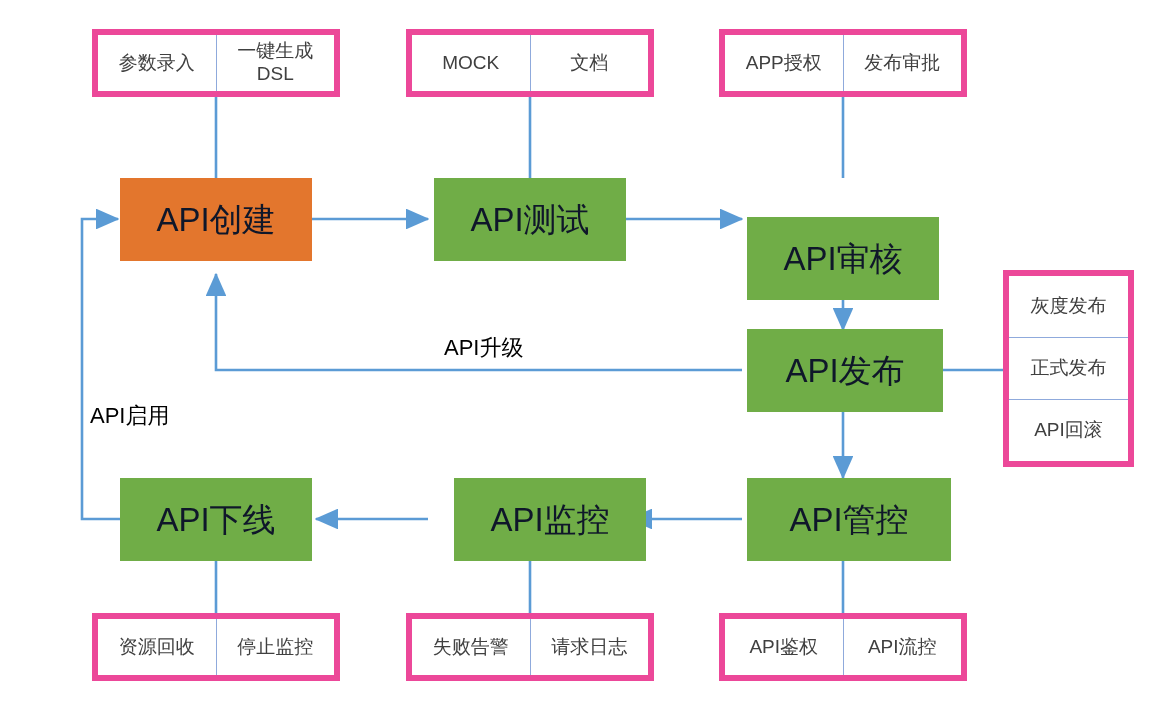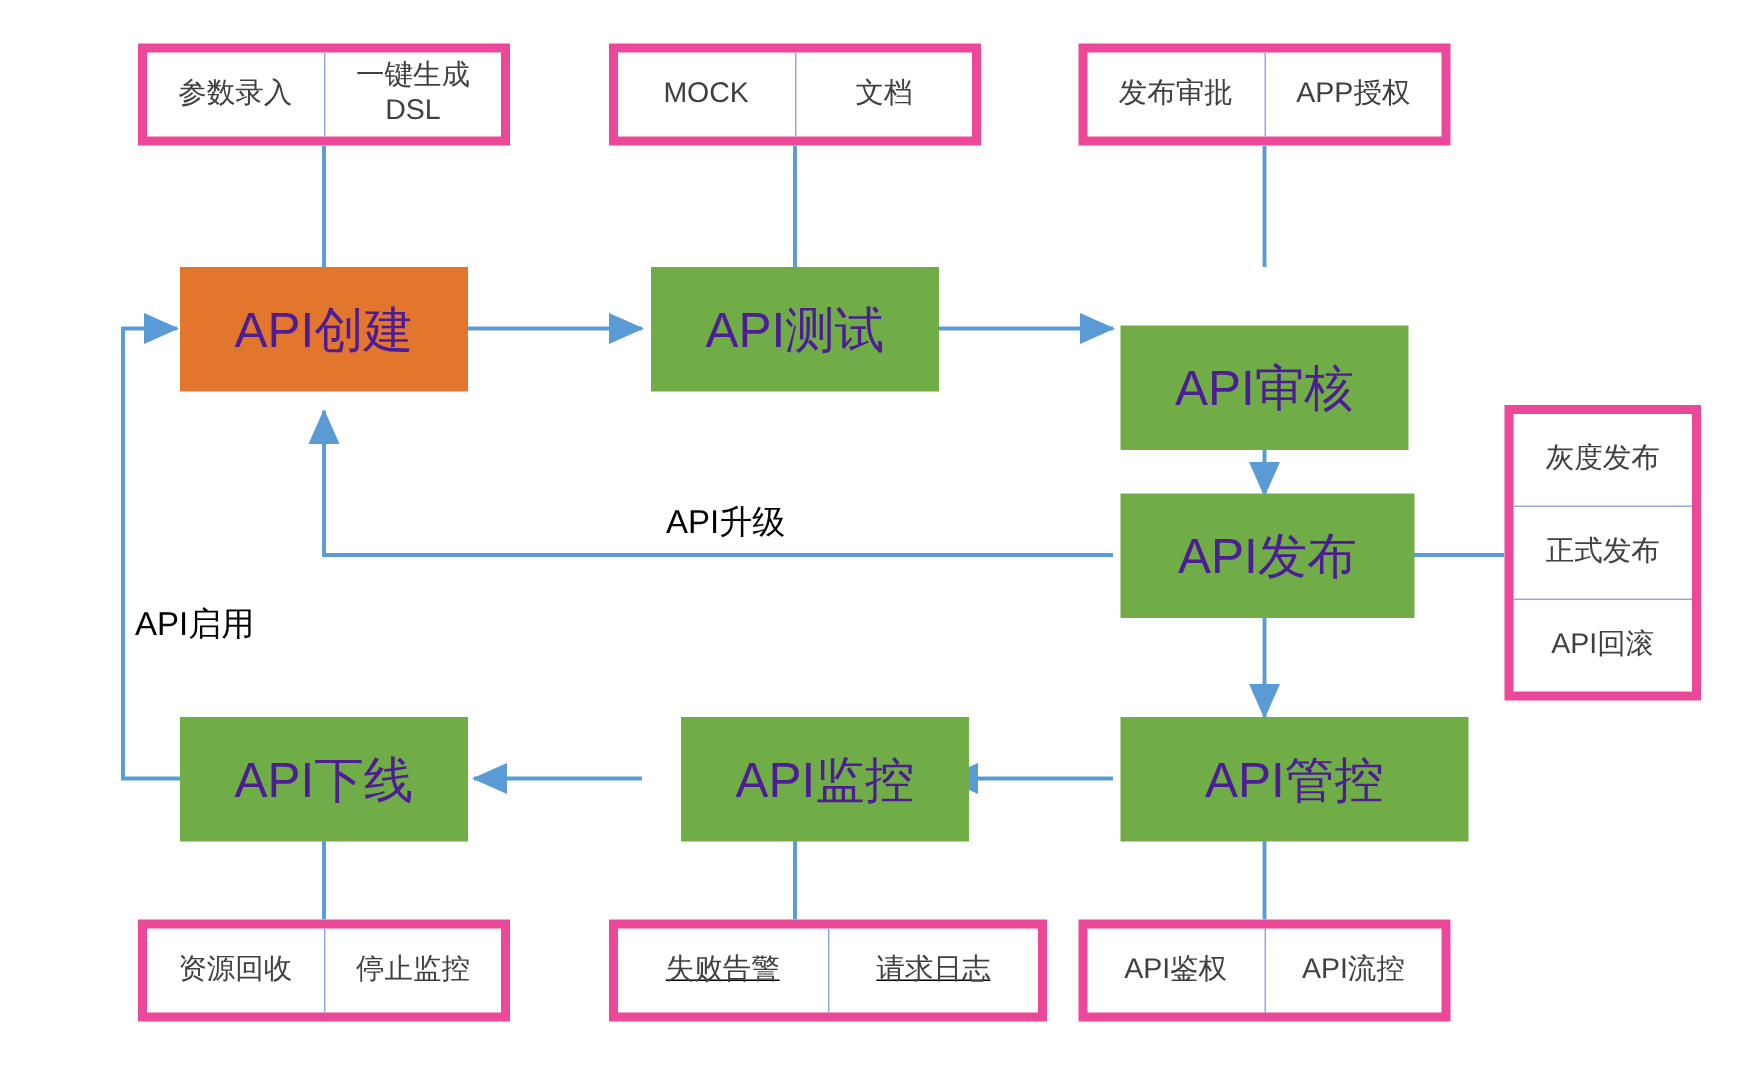--- a/index.html
+++ b/index.html
@@ -26,21 +26,21 @@
     height: 712px;
     pointer-events: none;
   }
   
   .node {
     position: absolute;
     box-sizing: border-box;
     display: flex;
     align-items: center;
     justify-content: center;
-    color: #4c1d95;
+    color: #0f172a;
     font-size: 33px;
     font-weight: 400;
     letter-spacing: 0px;
     line-height: 1;
     white-space: nowrap;
   }
   .node.green { background: #70ad47; }
   .node.orange { background: #e3762d; }
 
   
@@ -122,36 +122,36 @@
     <div class="cell">一键生成
 DSL</div>
   </div>
 
   <div class="attrgroup" style="left:406px; top:29px; width:248px; height:68px;">
     <div class="cell">MOCK</div>
     <div class="cell">文档</div>
   </div>
 
   <div class="attrgroup" style="left:719px; top:29px; width:248px; height:68px;">
+    <div class="cell">APP授权</div>
     <div class="cell">发布审批</div>
-    <div class="cell">APP授权</div>
   </div>
 
   <div class="attrgroup vert" style="left:1003px; top:270px; width:131px; height:197px;">
     <div class="cell">灰度发布</div>
     <div class="cell">正式发布</div>
     <div class="cell">API回滚</div>
   </div>
 
   <div class="attrgroup" style="left:92px; top:613px; width:248px; height:68px;">
     <div class="cell">资源回收</div>
     <div class="cell">停止监控</div>
   </div>
 
-  <div class="attrgroup" style="left:406px; top:613px; width:292px; height:68px;text-decoration:underline;">
+  <div class="attrgroup" style="left:406px; top:613px; width:248px; height:68px;">
     <div class="cell">失败告警</div>
     <div class="cell">请求日志</div>
   </div>
 
   <div class="attrgroup" style="left:719px; top:613px; width:248px; height:68px;">
     <div class="cell">API鉴权</div>
     <div class="cell">API流控</div>
   </div>
 
   <div class="node orange" style="left:120px; top:178px; width:192px; height:83px;">
@@ -163,21 +163,21 @@
   </div>
 
   <div class="node green" style="left:747px; top:178px; width:192px; height:83px;margin-top:39px;">
     <span>API审核</span>
   </div>
 
   <div class="node green" style="left:747px; top:329px; width:196px; height:83px;">
     <span>API发布</span>
   </div>
 
-  <div class="node green" style="left:747px; top:478px; width:232px; height:83px;">
+  <div class="node green" style="left:747px; top:478px; width:204px; height:83px;">
     <span>API管控</span>
   </div>
 
   <div class="node green" style="left:434px; top:478px; width:192px; height:83px;margin-left:20px;">
     <span>API监控</span>
   </div>
 
   <div class="node green" style="left:120px; top:478px; width:192px; height:83px;">
     <span>API下线</span>
   </div>

